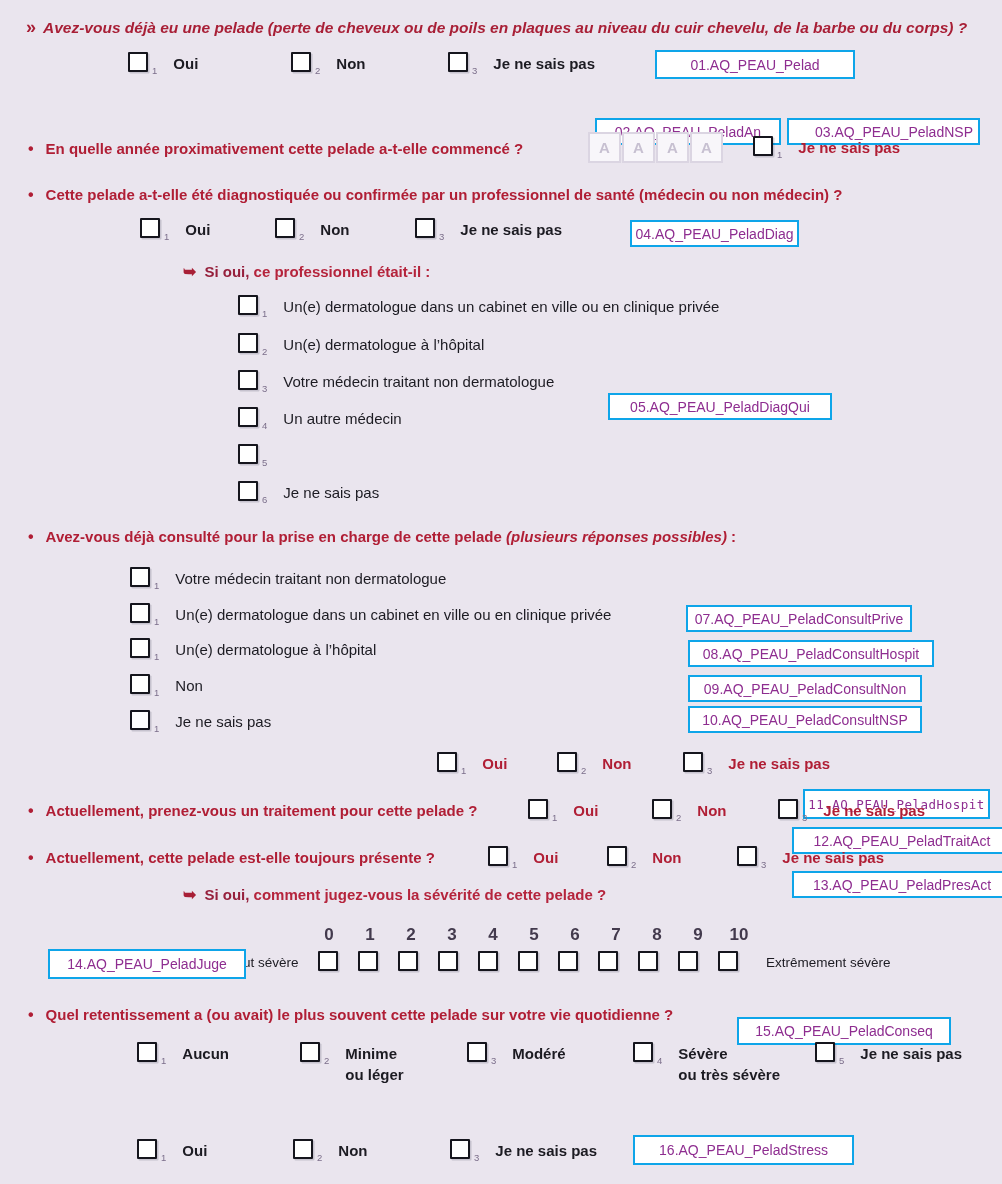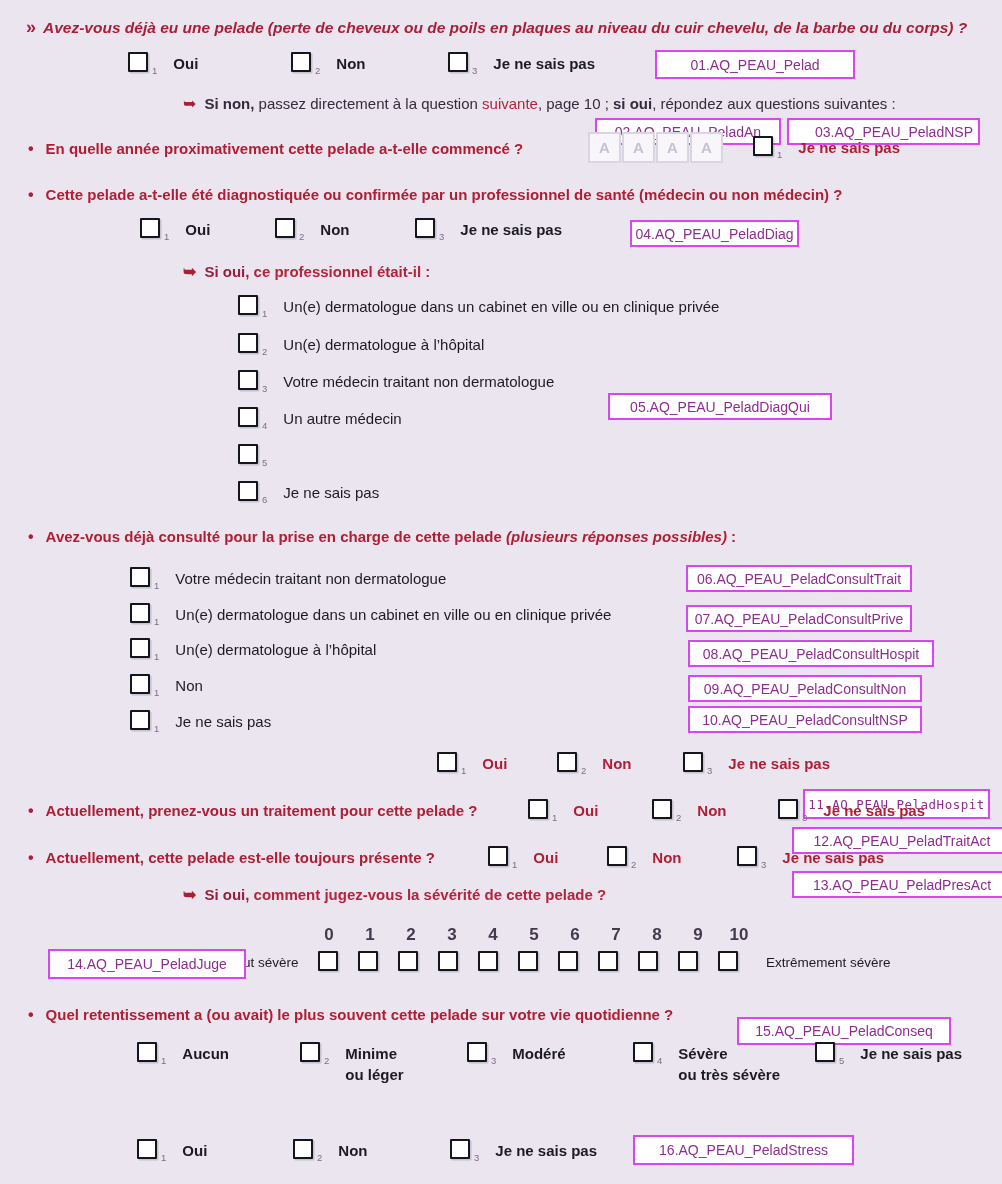--- a/index.html
+++ b/index.html
@@ -23,21 +23,21 @@
   .intro .ib{color:#96203c;}
   
   .opt{display:flex;align-items:flex-start;font-size:15px;font-weight:bold;}
   .opt.plain{font-weight:normal;}
   .opt.red .olbl{color:#b01e35;}
   .cb{width:16px;height:16px;border:2.5px solid #15151d;background:#ffffff;flex:none;
       border-radius:1px;box-shadow:1.5px 1.5px 0 rgba(40,40,60,0.18);}
   .sub{font-size:9.5px;color:#7b6e8a;margin:13px 0 0 4px;flex:none;font-weight:normal;}
   .olbl{margin-left:16px;line-height:21px;padding-top:1px;white-space:nowrap;}
   
-  .vbox{background:#ffffff;border:2px solid #d946ef;color:#8e2d90;display:flex;
+  .vbox{background:#ffffff;border:2px solid #0ea5e9;color:#8e2d90;display:flex;
         align-items:center;justify-content:center;font-size:14px;height:24px;white-space:nowrap;}
   .vbox.mono{font-family:"DejaVu Sans Mono",monospace;font-size:12.5px;letter-spacing:0.5px;}
   
   .ybox{width:29px;height:27px;background:#f8f6fa;border:2px solid #dbd5e2;color:#c7c0d1;
         display:flex;align-items:center;justify-content:center;font-size:15px;font-weight:bold;}
   
   .scalerow{display:flex;gap:19px;}
   .scale-num{color:#433a4d;font-weight:bold;font-size:17px;width:22px;text-align:center;}
   .cbrow{display:flex;gap:20px;}
   .side{font-size:13.5px;color:#1c1b22;white-space:nowrap;}
@@ -63,23 +63,20 @@
   </div>
   <div class="abs opt" style="left:448px;top:52px;">
     <span class="cb"></span>
       <span class="sub">3</span>
       <span class="olbl">Je ne sais pas</span>
   </div>
   <div class="abs vbox" style="left:655px;top:50px;width:196px;height:25px;">
       <span>01.AQ_PEAU_Pelad</span>
     </div>
 
-  <div class="abs note" style="left:183px;top:94px;">
-    <span class="arrow">➥</span><b>Si non,</b><span> passez directement à la question </span><span class="hl">suivante</span><span>, page 10 ; </span><b>si oui</b><span>, répondez aux questions suivantes :</span>
-  </div>
 
   <div class="abs vbox" style="left:595px;top:118px;width:182px;height:23px;">
       <span>02.AQ_PEAU_PeladAn</span>
     </div>
   <div class="abs vbox" style="left:787px;top:118px;width:168px;height:23px;padding-left:21px;">
       <span>03.AQ_PEAU_PeladNSP</span>
     </div>
 
   <div class="abs q" style="left:28px;top:140px;">
     <span class="bullet">•</span><span>En quelle année proximativement cette pelade a-t-elle commencé ?</span>
@@ -161,23 +158,20 @@
   </div>
 
   <div class="abs q" style="left:28px;top:528px;">
     <span class="bullet">•</span><span>Avez-vous déjà consulté pour la prise en charge de cette pelade </span><span class="ital">(plusieurs réponses possibles)</span><span> :</span>
   </div>
   <div class="abs opt plain" style="left:130px;top:567px;">
     <span class="cb"></span>
       <span class="sub">1</span>
       <span class="olbl">Votre médecin traitant non dermatologue</span>
   </div>
-  <div class="abs vbox" style="left:686px;top:565px;width:222px;height:23px;">
-      <span>06.AQ_PEAU_PeladConsultTrait</span>
-    </div>
   <div class="abs opt plain" style="left:130px;top:603px;">
     <span class="cb"></span>
       <span class="sub">1</span>
       <span class="olbl">Un(e) dermatologue dans un cabinet en ville ou en clinique privée</span>
   </div>
   <div class="abs vbox" style="left:686px;top:605px;width:222px;height:23px;">
       <span>07.AQ_PEAU_PeladConsultPrive</span>
     </div>
   <div class="abs opt plain" style="left:130px;top:638px;">
     <span class="cb"></span>

